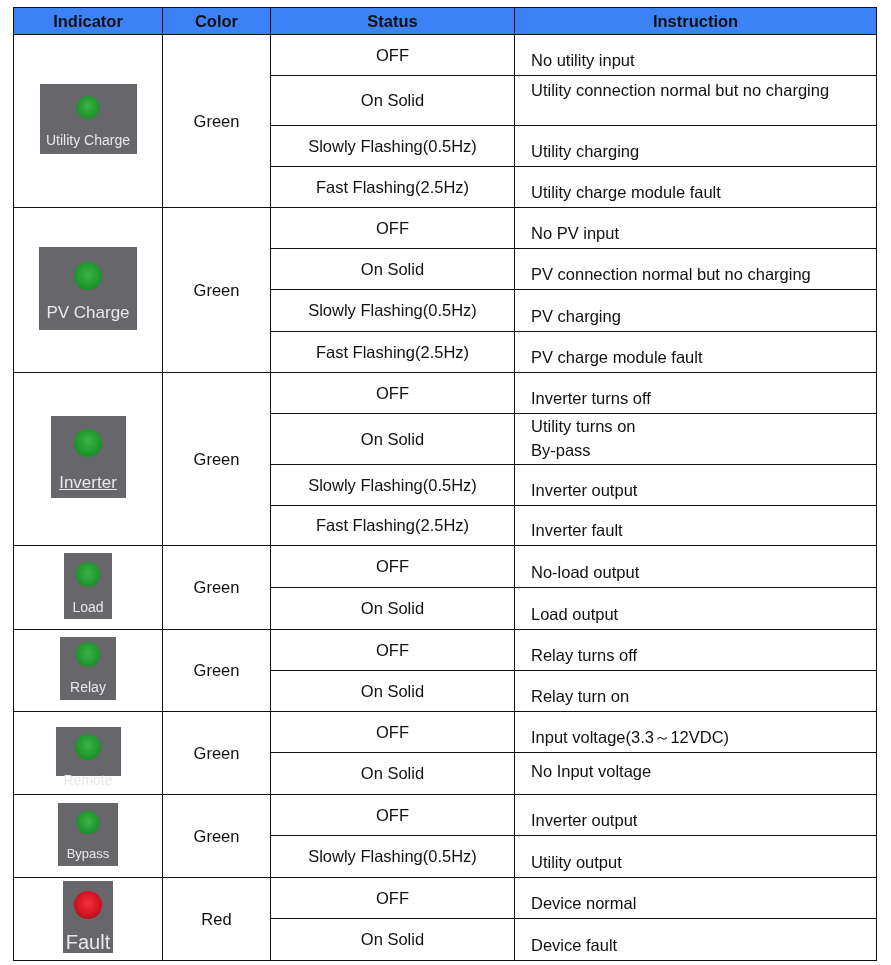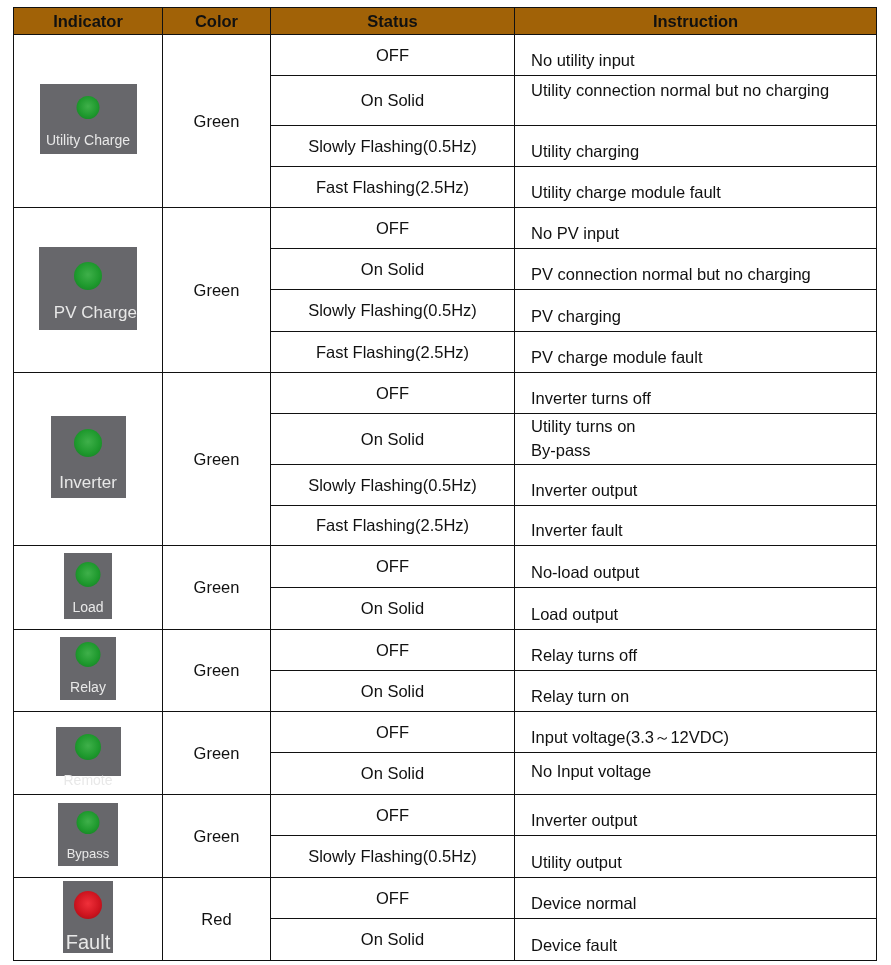--- a/index.html
+++ b/index.html
@@ -1,19 +1,19 @@
 <!DOCTYPE html>
 <html><head>
 <meta charset="utf-8">
 <style>
   html,body{margin:0;padding:0;background:#fff;}
   body{width:891px;height:965px;position:relative;overflow:hidden;font-family:"Liberation Sans","DejaVu Sans",sans-serif;color:#111;}
   table{position:absolute;left:13px;top:7px;border-collapse:collapse;table-layout:fixed;width:863px;}
   td,th{border:1.5px solid #111;padding:0;font-size:16.5px;}
-  th{background:#a16207;height:26px;font-weight:bold;font-size:16.5px;text-align:center;}
+  th{background:#3b82f6;height:26px;font-weight:bold;font-size:16.5px;text-align:center;}
   td.ind{text-align:center;vertical-align:middle;}
   td.col{text-align:center;vertical-align:middle;}
   td.st{text-align:center;vertical-align:middle;padding-top:0;}
   td.ins{text-align:left;padding-left:16px;padding-right:26px;vertical-align:bottom;padding-bottom:3px;line-height:24px;}
   td.ins.justify{text-align:justify;text-align-last:left;vertical-align:top;padding-top:2px;padding-bottom:0;}
   td.ins.two{vertical-align:top;padding-top:0;padding-bottom:0;line-height:24px;}
   .led-box{display:inline-block;background:#67676b;position:relative;color:#e8e8e8;font-family:"Liberation Sans",sans-serif;}
   .led{position:absolute;left:50%;transform:translateX(-50%);border-radius:50%;}
   .led.green{background:radial-gradient(circle at 50% 45%,#3fb04a 0%,#1f9a2e 55%,#127a20 100%);}
   .led.red{background:radial-gradient(circle at 50% 45%,#f0303a 0%,#cf1520 55%,#9a0a12 100%);}
@@ -60,21 +60,21 @@
     </tr>
     <tr style="height:41px">
       <td class="st">Fast Flashing(2.5Hz)</td>
       <td class="ins">Utility charge module fault</td>
     </tr>
 
     <tr style="height:41px">
       <td class="ind" rowspan="4">
         <div class="led-box" style="width:98px;height:83px;">
           <div class="led green" style="top:15px;width:28px;height:28px;"></div>
-          <div class="led-label" style="top:56px;font-size:17px;text-align:right;">PV Charge</div>
+          <div class="led-label" style="top:56px;font-size:17px;">PV Charge</div>
         </div>
       </td>
       <td class="col" rowspan="4">Green</td>
       <td class="st">OFF</td>
       <td class="ins">No PV input</td>
     </tr>
     <tr style="height:41px">
       <td class="st">On Solid</td>
       <td class="ins">PV connection normal but no charging</td>
     </tr>
@@ -84,21 +84,21 @@
     </tr>
     <tr style="height:41px">
       <td class="st">Fast Flashing(2.5Hz)</td>
       <td class="ins">PV charge module fault</td>
     </tr>
 
     <tr style="height:41px">
       <td class="ind" rowspan="4">
         <div class="led-box" style="width:75px;height:82px;">
           <div class="led green" style="top:13px;width:28px;height:28px;"></div>
-          <div class="led-label" style="top:57px;font-size:17px;">Inverter</div>
+          <div class="led-label" style="top:57px;font-size:17px;text-decoration:underline;">Inverter</div>
         </div>
       </td>
       <td class="col" rowspan="4">Green</td>
       <td class="st">OFF</td>
       <td class="ins">Inverter turns off</td>
     </tr>
     <tr style="height:51px">
       <td class="st">On Solid</td>
       <td class="ins two">
           <div>Utility turns on</div>

